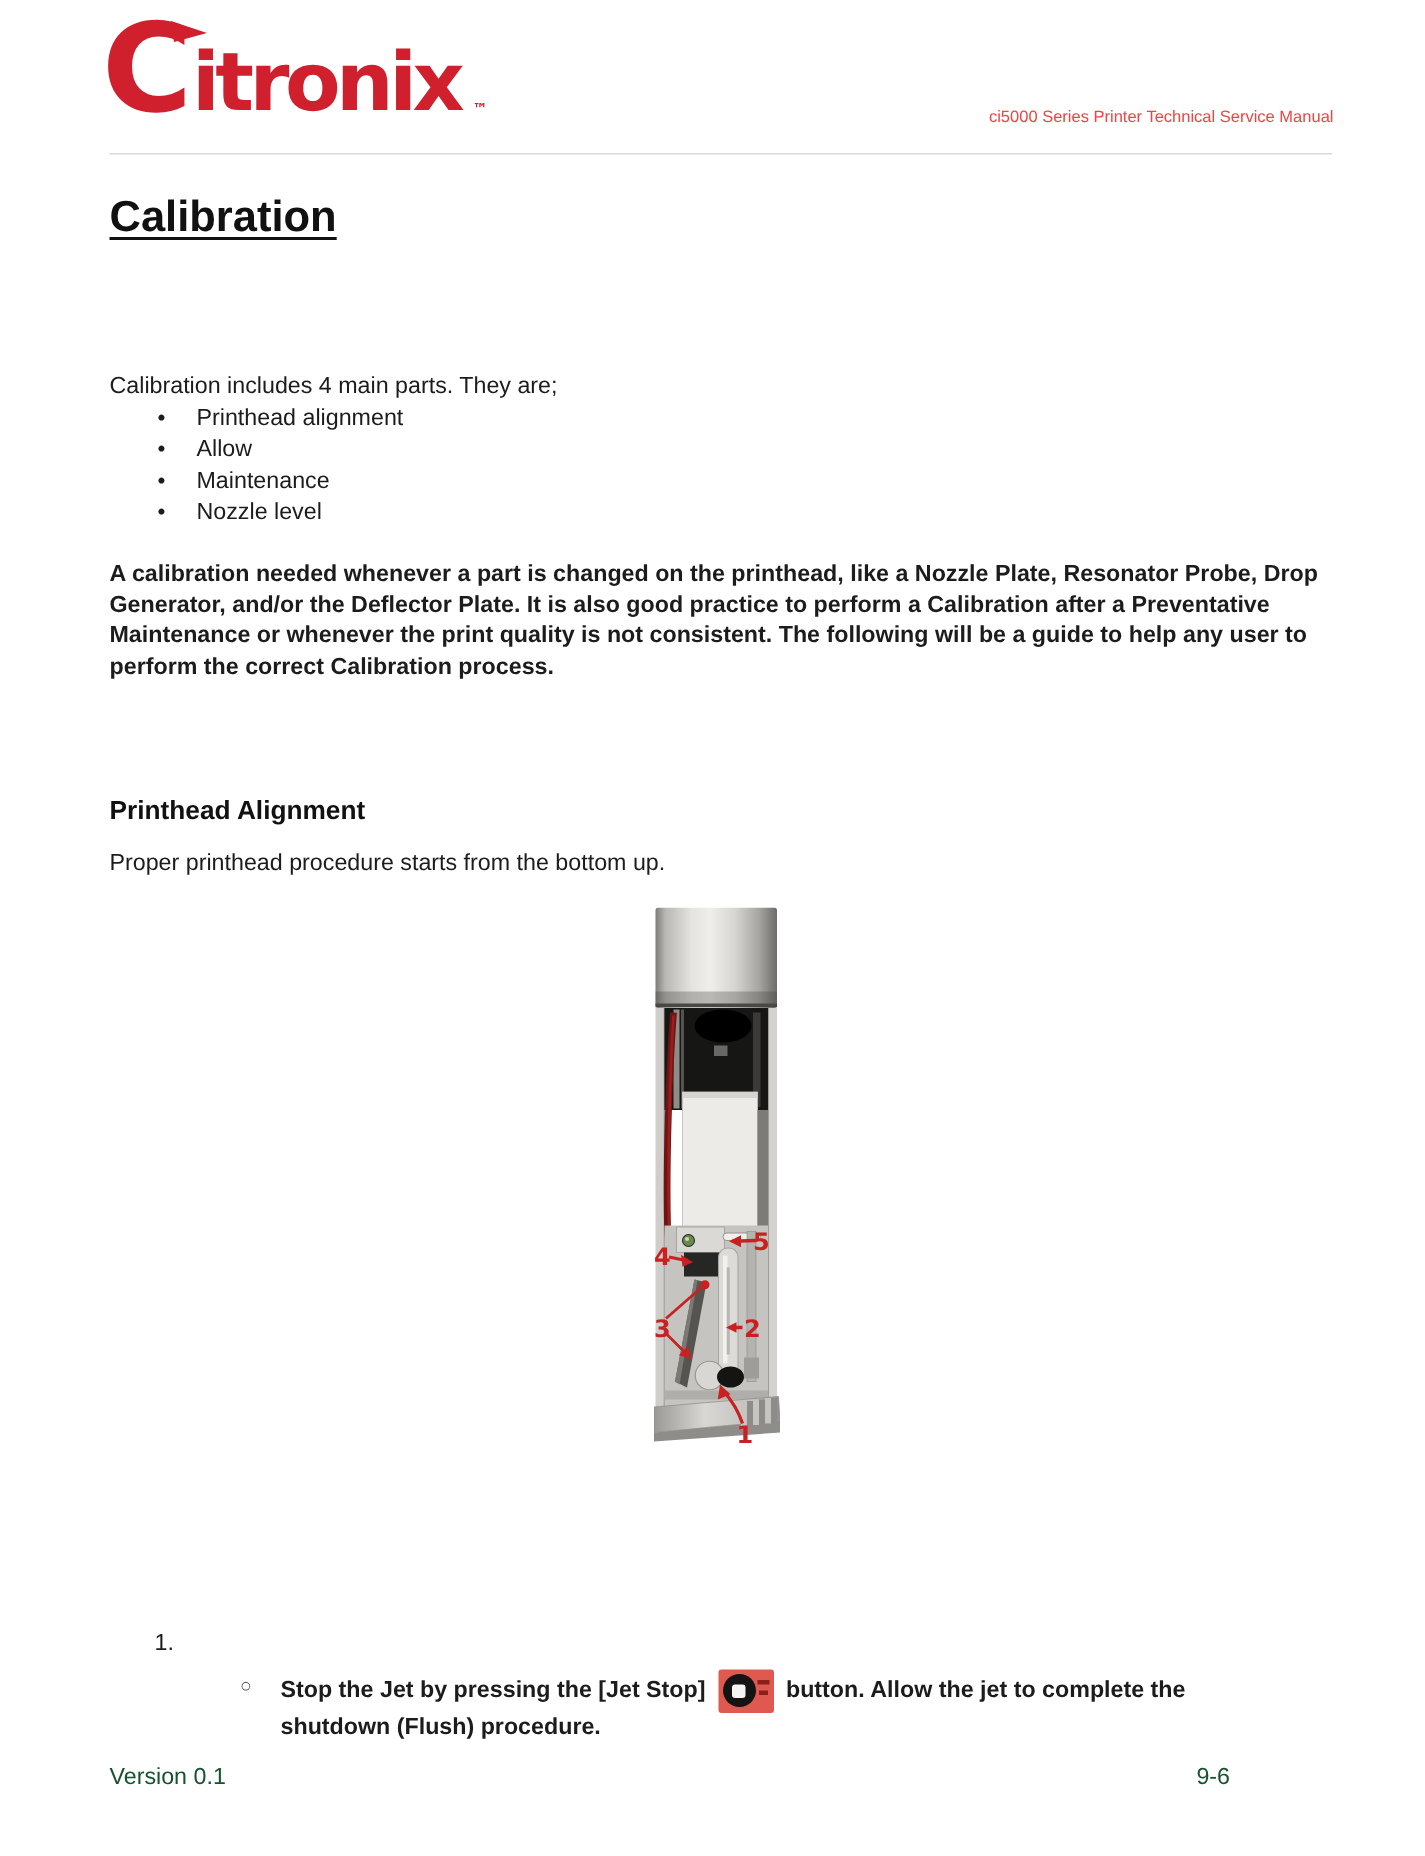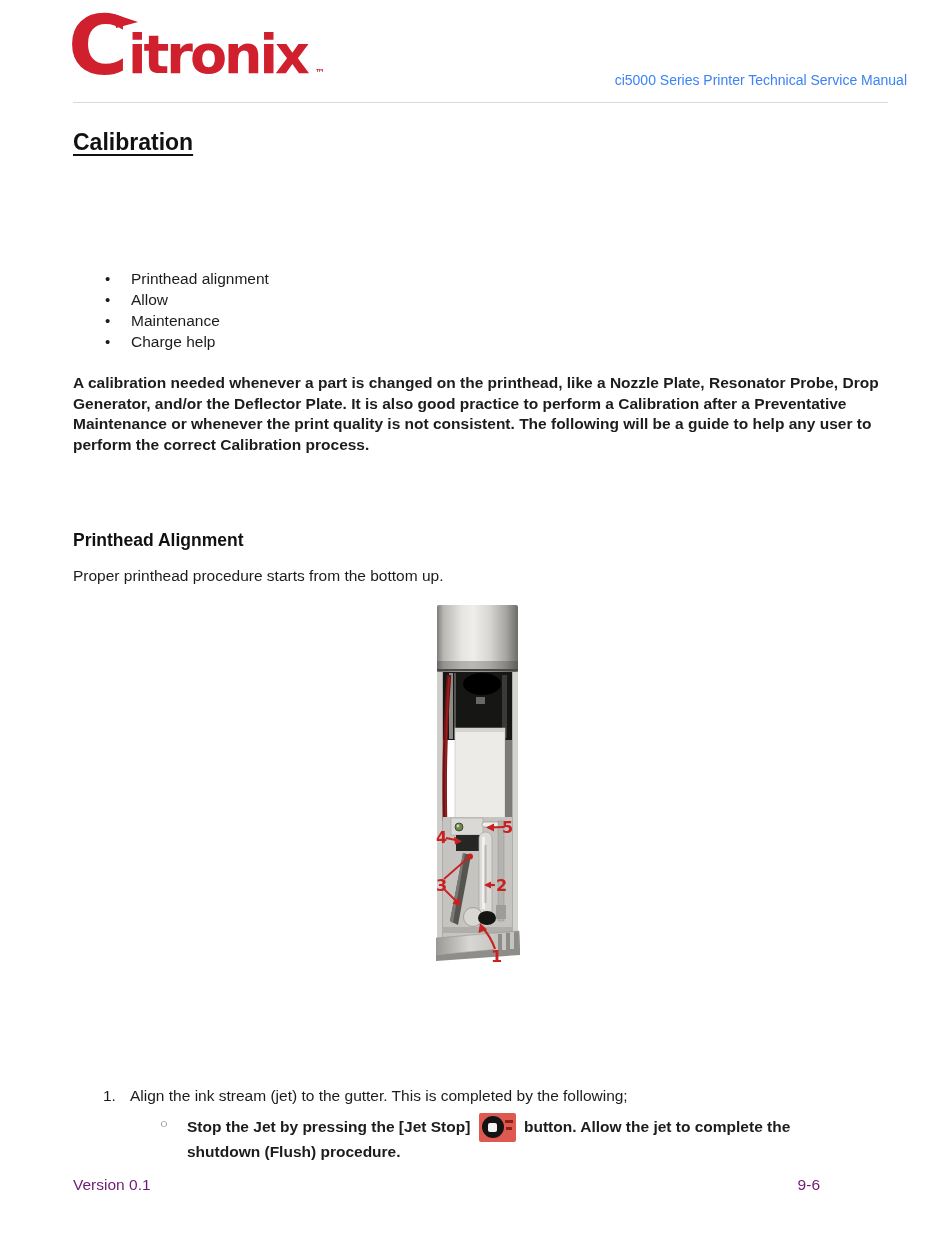--- a/index.html
+++ b/index.html
@@ -1,24 +1,24 @@
 <!DOCTYPE html>
 <html><head>
 <meta charset="utf-8">
 <style>
   html,body{margin:0;padding:0;background:#ffffff;}
   #page{position:relative;width:950px;height:1237px;background:#fff;overflow:hidden;
         font-family:"Liberation Sans",sans-serif;color:#1c1c1c;}
   .abs{position:absolute;}
   
   #logo-svg text{font-family:"DejaVu Sans",sans-serif;font-weight:bold;}
-  .manual-title{top:72px;right:43px;font-size:14px;color:#3b82f6;}
+  .manual-title{top:72px;right:61px;font-size:11px;color:#ef4444;}
   .head-rule{top:102px;left:73px;width:815px;border-top:1px solid #d9d9d9;height:0;}
   
-  .h1{left:73px;top:129px;font-size:23px;font-weight:bold;color:#111;
+  .h1{left:73px;top:129px;font-size:29px;font-weight:bold;color:#111;
       text-decoration:underline;text-decoration-thickness:2px;text-underline-offset:4px;}
   .body-txt{font-size:15.5px;line-height:20.5px;color:#1c1c1c;}
   .p1{left:73px;top:187px;width:812px;}
   .p2{left:73px;top:248px;width:812px;}
   .bullets{left:73px;top:268px;width:500px;}
   .bullet-row{display:flex;line-height:21px;}
   .bullet-glyph{width:26px;margin-left:32px;font-size:15px;}
   .p3{left:73px;top:373px;width:818px;font-weight:bold;}
   .h2{left:73px;top:530px;font-size:17.5px;font-weight:bold;color:#111;}
   .p4{left:73px;top:566px;width:600px;}
@@ -33,58 +33,59 @@
   .jet-stop-btn{display:inline-block;width:37px;height:29px;background:#df5950;
       border-radius:2px;vertical-align:middle;position:relative;margin:0 4px;}
   .jet-stop-btn .circ{position:absolute;left:3px;top:3px;width:22px;height:22px;
       border-radius:50%;background:#141414;}
   .jet-stop-btn .sq{position:absolute;left:9.5px;top:9.5px;width:9px;height:9px;
       border-radius:2px;background:#f4f4f4;}
   .jet-stop-btn .t1{position:absolute;right:3px;top:7px;width:8px;height:3px;background:#8d1f1a;}
   .jet-stop-btn .t2{position:absolute;right:4px;top:14px;width:6px;height:3px;background:#8d1f1a;}
   
   .footer{left:73px;top:1176px;width:747px;display:flex;justify-content:space-between;
-      font-size:15.5px;color:#701a75;}
+      font-size:15.5px;color:#14532d;}
 </style>
 </head>
 <body>
 
 <div id="page">
 
   <div class="abs" style="left:68px;top:6px;width:270px;height:76px;">
     <svg id="logo-svg" width="270" height="76" viewBox="0 0 270 76">
       <text x="0" y="68" font-size="82" fill="#d0202e">C</text>
       <text x="60" y="67" font-size="54" letter-spacing="-3" fill="#d0202e">itronix</text>
       <polygon points="46,8 70,16 48,22" fill="#d0202e"></polygon>
       <text x="247" y="70" font-size="10" fill="#d0202e">™</text>
     </svg>
   </div>
 
   <div class="abs manual-title">ci5000 Series Printer Technical Service Manual</div>
   <div class="abs head-rule"></div>
 
   <div class="abs h1">Calibration</div>
 
+  <div class="abs body-txt p2">Calibration includes 4 main parts. They are;</div>
 
   <div class="abs body-txt bullets">
     <div class="bullet-row">
       <span class="bullet-glyph">•</span>
       <span>Printhead alignment</span>
     </div>
     <div class="bullet-row">
       <span class="bullet-glyph">•</span>
       <span>Allow</span>
     </div>
     <div class="bullet-row">
       <span class="bullet-glyph">•</span>
       <span>Maintenance</span>
     </div>
     <div class="bullet-row">
       <span class="bullet-glyph">•</span>
-      <span>Charge help</span>
+      <span>Nozzle level</span>
     </div>
   </div>
 
   <div class="abs body-txt p3">A calibration needed whenever a part is changed on the printhead, like a Nozzle Plate, Resonator Probe, Drop Generator, and/or the Deflector Plate. It is also good practice to perform a Calibration after a Preventative Maintenance or whenever the print quality is not consistent. The following will be a guide to help any user to perform the correct Calibration process.</div>
 
   <div class="abs h2">Printhead Alignment</div>
   <div class="abs body-txt p4">Proper printhead procedure starts from the bottom up.</div>
 
   <div class="abs figure">
     <svg width="84" height="358" viewBox="0 0 84 358">
@@ -178,21 +179,20 @@
 
         <path d="M59,344 Q55,332 46,322" stroke="#c92121" stroke-width="2.2" fill="none"></path>
         <polygon points="44,318 42.5,328 51,324.5" fill="#c92121"></polygon>
         <text x="55" y="357">1</text>
       </g>
     </svg>
   </div>
 
   <div class="abs body-txt step">
     <span class="step-marker">1.</span>
-    <span>Align the ink stream (jet) to the gutter. This is completed by the following;</span>
   </div>
 
   <div class="abs body-txt substep">
     <span class="substep-marker">○</span>
     <span class="substep-text"><span>Stop the Jet by pressing the [Jet Stop] </span><span class="jet-stop-btn"><span class="circ"></span><span class="sq"></span><span class="t1"></span><span class="t2"></span></span><span> button. Allow the jet to complete the shutdown (Flush) procedure.</span></span>
   </div>
 
   <div class="abs footer">
     <span>Version 0.1</span>
     <span>9-6</span>

